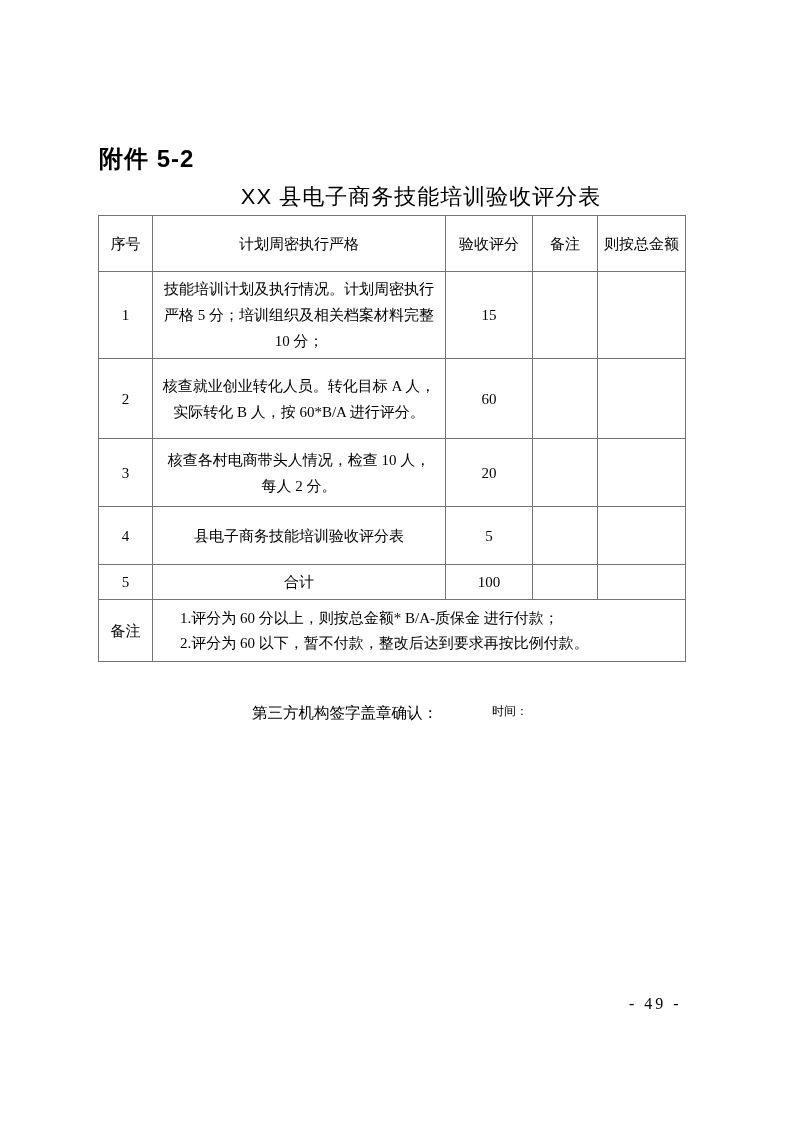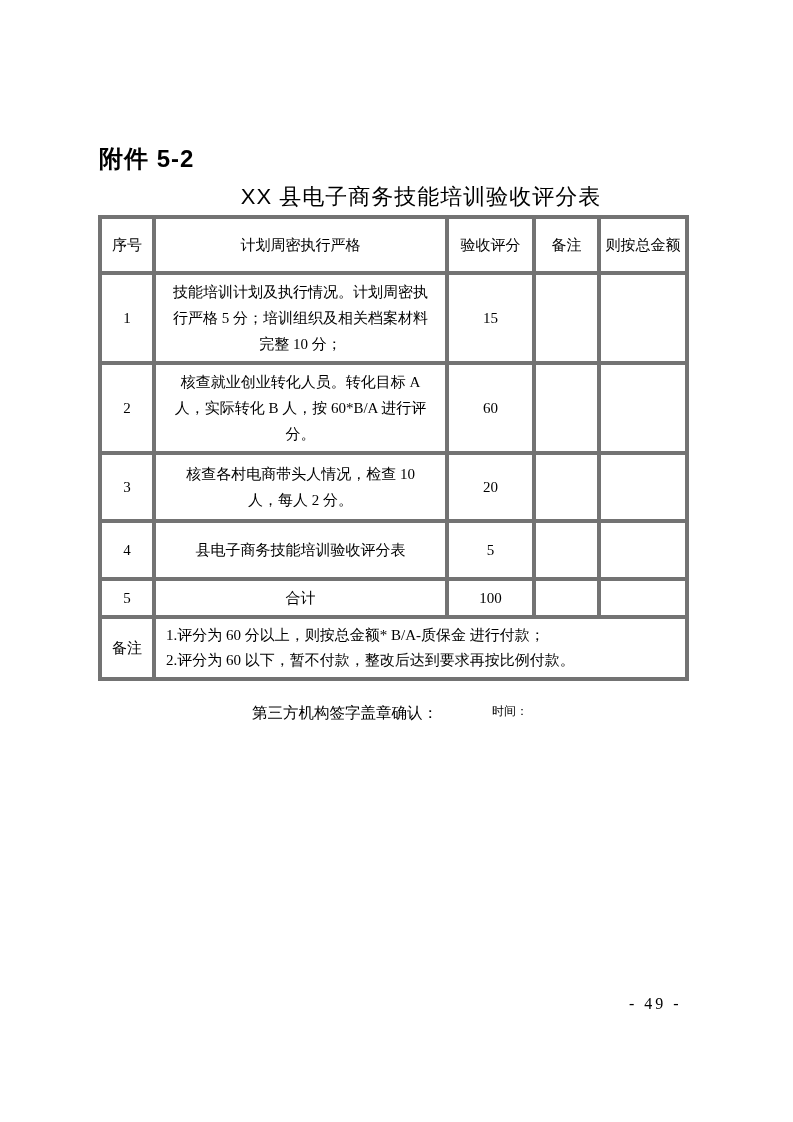--- a/index.html
+++ b/index.html
@@ -38,35 +38,35 @@
   table.score-table {
     position: absolute;
     left: 98px;
     top: 215px;
     width: 587px;
     border-collapse: collapse;
     table-layout: fixed;
   }
   .score-table th,
   .score-table td {
-    border: 4px solid #737373;
+    border: 1px solid #737373;
     font-size: 15px;
     font-weight: normal;
     vertical-align: middle;
     line-height: 26px;
   }
   .score-table th { text-align: center; }
   td.cell-no      { text-align: center; }
-  td.cell-content { text-align: center; padding: 4px 16px; border-radius: 12px; }
+  td.cell-content { text-align: center; padding: 4px 8px; border-radius: 12px; }
   td.cell-score   { text-align: center; margin-left: 44px; }
   td.cell-remark,
   td.cell-deduction { text-align: center; }
   td.notes-content {
     text-align: left;
-    padding: 4px 6px 4px 10px;
+    padding: 4px 6px 4px 27px;
     line-height: 25px;
   }
   .row-header { height: 56px; }
   .row-1 { height: 84px; }
   .row-2 { height: 80px; }
   .row-3 { height: 68px; }
   .row-4 { height: 58px; }
   .row-5 { height: 30px; }
   .row-notes { height: 62px; }
   .footer-sig {

